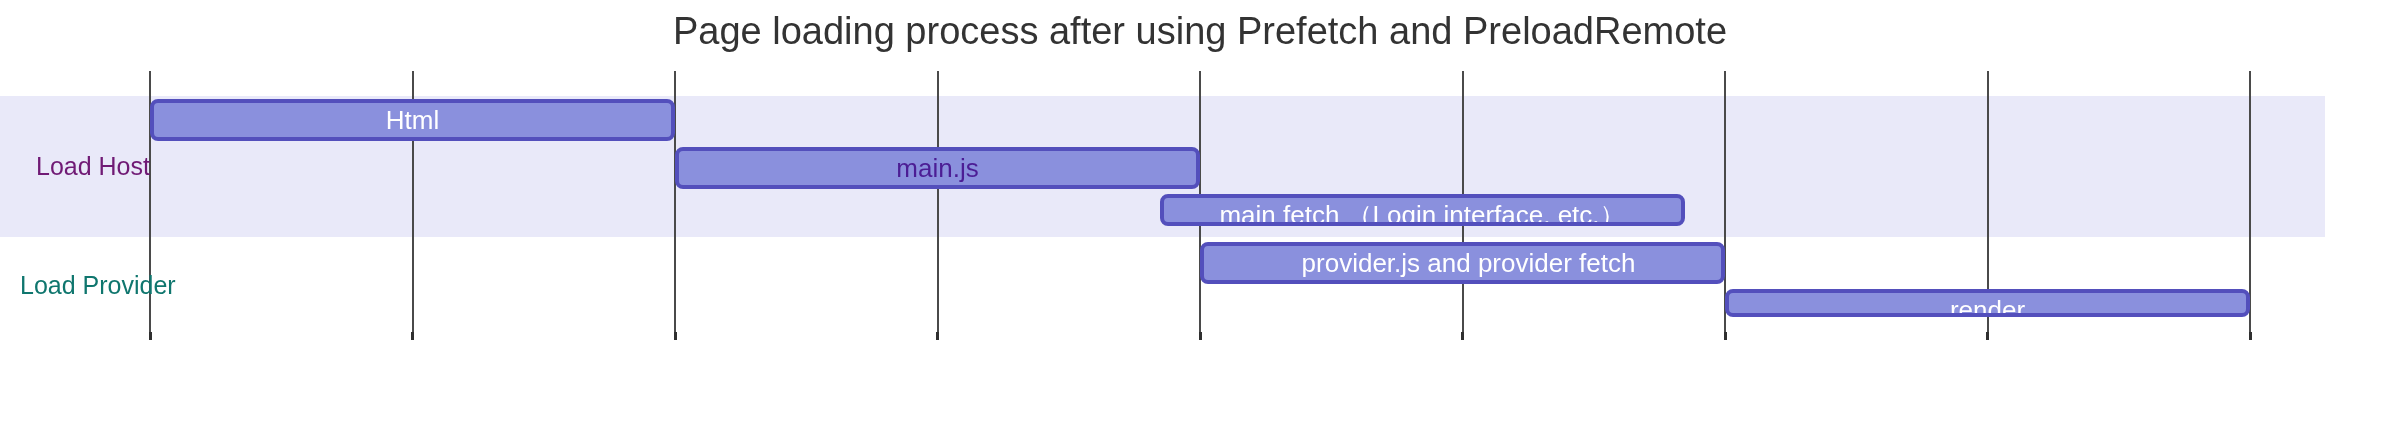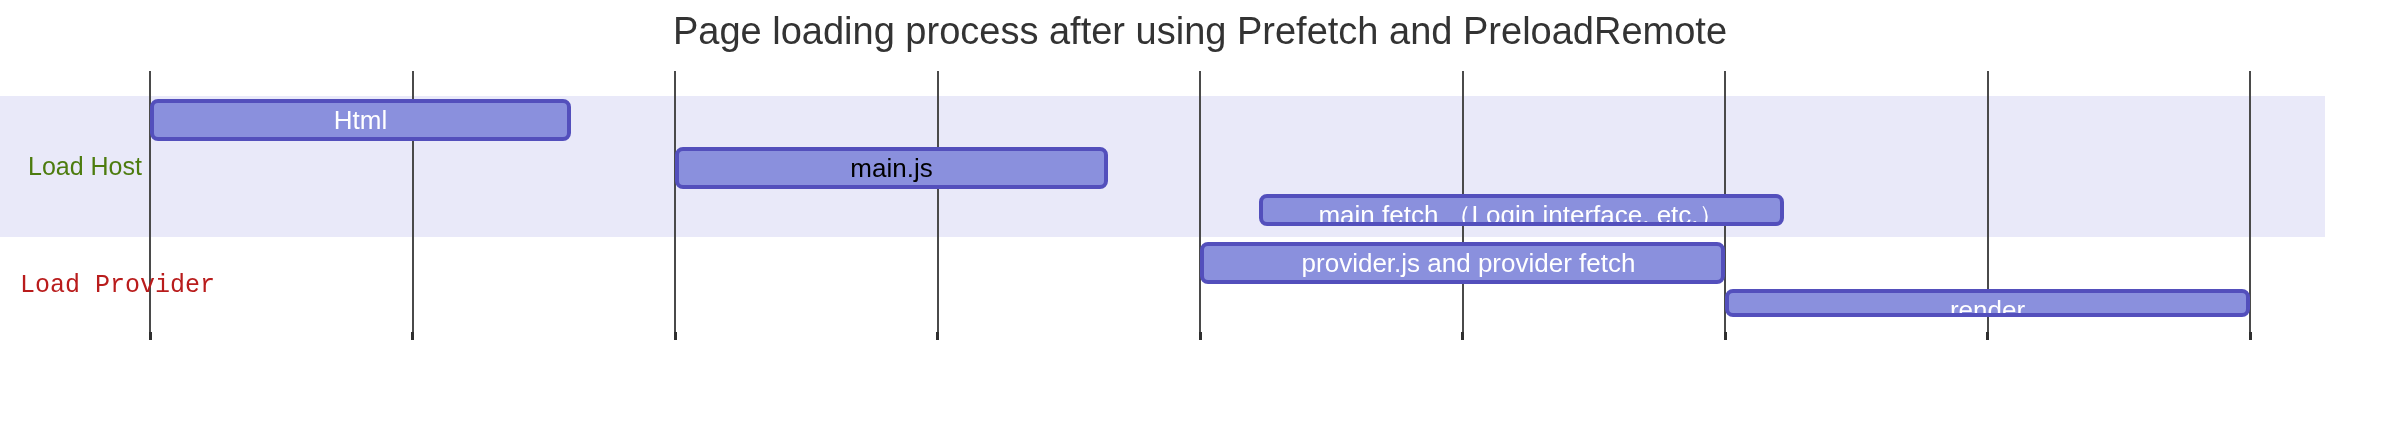--- a/index.html
+++ b/index.html
@@ -60,21 +60,21 @@
       <div class="gridline" style="left: 1199px; top: 71px; height: 269px; background: rgb(74, 74, 74);"></div>
       <div class="gridtick" style="left: 1198.5px; top: 332px; height: 8px; background: rgb(47, 47, 47);"></div>
       <div class="gridline" style="left: 1461.5px; top: 71px; height: 269px; background: rgb(74, 74, 74);"></div>
       <div class="gridtick" style="left: 1461px; top: 332px; height: 8px; background: rgb(47, 47, 47);"></div>
       <div class="gridline" style="left: 1724px; top: 71px; height: 269px; background: rgb(74, 74, 74);"></div>
       <div class="gridtick" style="left: 1723.5px; top: 332px; height: 8px; background: rgb(47, 47, 47);"></div>
       <div class="gridline" style="left: 1986.5px; top: 71px; height: 269px; background: rgb(74, 74, 74);"></div>
       <div class="gridtick" style="left: 1986px; top: 332px; height: 8px; background: rgb(47, 47, 47);"></div>
       <div class="gridline" style="left: 2249px; top: 71px; height: 269px; background: rgb(74, 74, 74);"></div>
       <div class="gridtick" style="left: 2248.5px; top: 332px; height: 8px; background: rgb(47, 47, 47);"></div>
-      <div class="task-bar" style="left: 150px; top: 99px; width: 421px; height: 42px; background: rgb(138, 144, 221); border-color: rgb(83, 79, 188); color: rgb(255, 255, 255); line-height: 34px;">Html</div>
-      <div class="task-bar" style="left: 675px; top: 146.6px; width: 433px; height: 42px; background: rgb(138, 144, 221); border-color: rgb(83, 79, 188); color: #000000; line-height: 34px;">main.js</div>
-      <div class="task-bar" style="left: 1259px; top: 194.2px; width: 525px; height: 32px; background: rgb(138, 144, 221); border-color: rgb(83, 79, 188); color: rgb(255, 255, 255); line-height: 34px;">main fetch （Login interface, etc.）</div>
+      <div class="task-bar" style="left: 150px; top: 99px; width: 525px; height: 42px; background: rgb(138, 144, 221); border-color: rgb(83, 79, 188); color: rgb(255, 255, 255); line-height: 34px;">Html</div>
+      <div class="task-bar" style="left: 675px; top: 146.6px; width: 525px; height: 42px; background: rgb(138, 144, 221); border-color: rgb(83, 79, 188); color: #4c1d95; line-height: 34px;">main.js</div>
+      <div class="task-bar" style="left: 1160px; top: 194.2px; width: 525px; height: 32px; background: rgb(138, 144, 221); border-color: rgb(83, 79, 188); color: rgb(255, 255, 255); line-height: 34px;">main fetch （Login interface, etc.）</div>
       <div class="task-bar" style="left: 1200px; top: 241.8px; width: 525px; height: 42px; background: rgb(138, 144, 221); border-color: rgb(83, 79, 188); color: rgb(255, 255, 255); line-height: 34px; padding-left: 12px;">provider.js and provider fetch</div>
       <div class="task-bar" style="left: 1725px; top: 289.4px; width: 525px; height: 28px; background: rgb(138, 144, 221); border-color: rgb(83, 79, 188); color: rgb(255, 255, 255); line-height: 34px;">render</div>
-      <div class="section-label" style="left: 28px; top: 151.6px; color: #4d7c0f;">Load Host</div>
-      <div class="section-label" style="left: 20px; top: 270.6px; color: #b91c1c; font-family: Liberation Mono, monospace;">Load Provider</div>
+      <div class="section-label" style="left: 36px; top: 151.6px; color: #701a75;">Load Host</div>
+      <div class="section-label" style="left: 20px; top: 270.6px; color: #0f766e;">Load Provider</div>
     </div>
 </div>
 
 </body></html>

